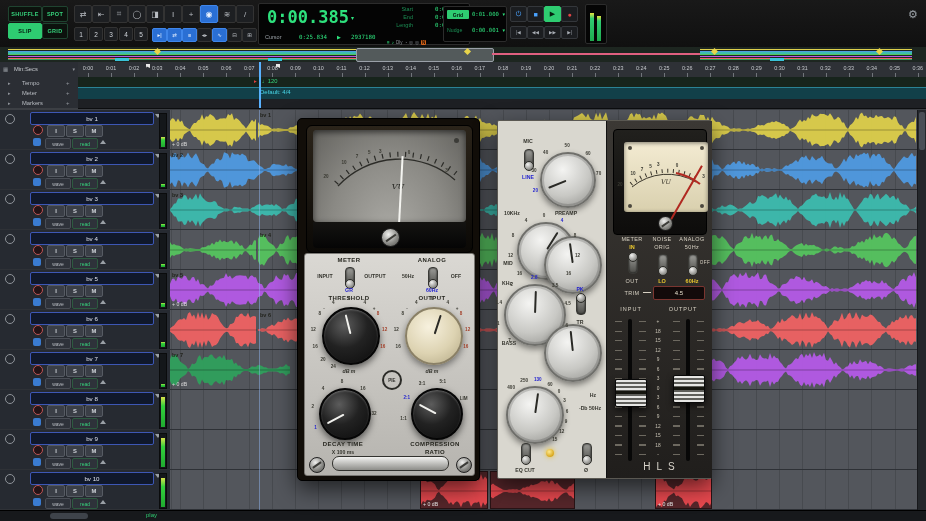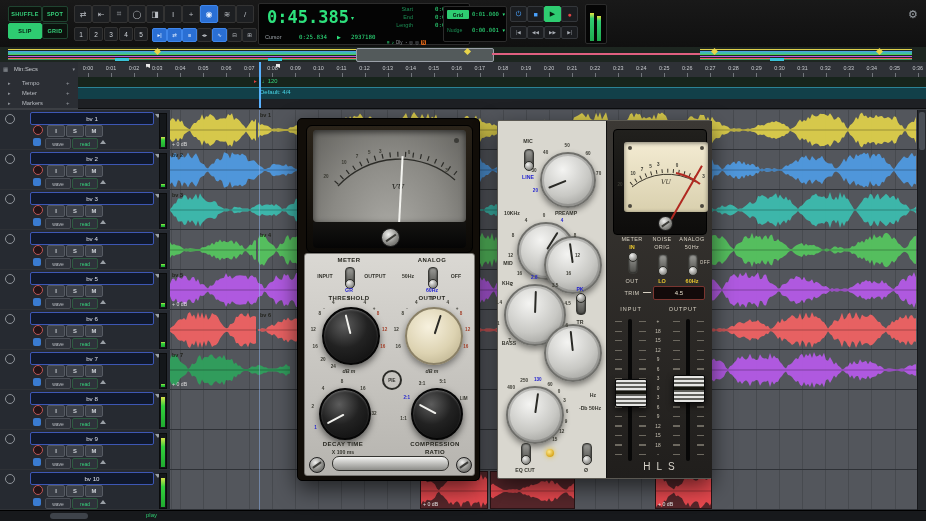--- a/index.html
+++ b/index.html
@@ -119,21 +119,21 @@
 
 <div class="screen">
 
   <div class="toolbar">
     <div id="modecluster"></div>
     <div id="toolrow"></div>
     <div id="zoomrow"></div>
     <div id="linkrow"></div>
 
     <div class="counterbox">
-      <span class="abs mono grn" style="left:8px;top:3px;font-size:17px;font-weight:bold;">0:45.385</span>
+      <span class="abs mono grn" style="left:8px;top:3px;font-size:17px;font-weight:bold;">0:00.385</span>
       <span class="abs grn" style="left:92px;top:10px;font-size:6px;">▾</span>
       <span class="abs grnd" style="right:56px;top:2px;font-size:5.5px;">Start</span>
       <span class="abs grnd" style="right:56px;top:10px;font-size:5.5px;">End</span>
       <span class="abs grnd" style="right:56px;top:18px;font-size:5.5px;">Length</span>
       <span class="abs mono grn" style="right:6px;top:2px;font-size:5.8px;">0:07.424</span>
       <span class="abs mono grn" style="right:6px;top:10px;font-size:5.8px;">0:07.424</span>
       <span class="abs mono grn" style="right:6px;top:18px;font-size:5.8px;">0:00.000</span>
       <span class="abs" style="left:6px;top:30px;font-size:5.5px;color:#9aa0a6;">Cursor</span>
       <span class="abs mono grn" style="left:40px;top:30px;font-size:5.8px;">0:25.834</span>
       <span class="abs grn" style="left:78px;top:30px;font-size:5px;">▶</span>

